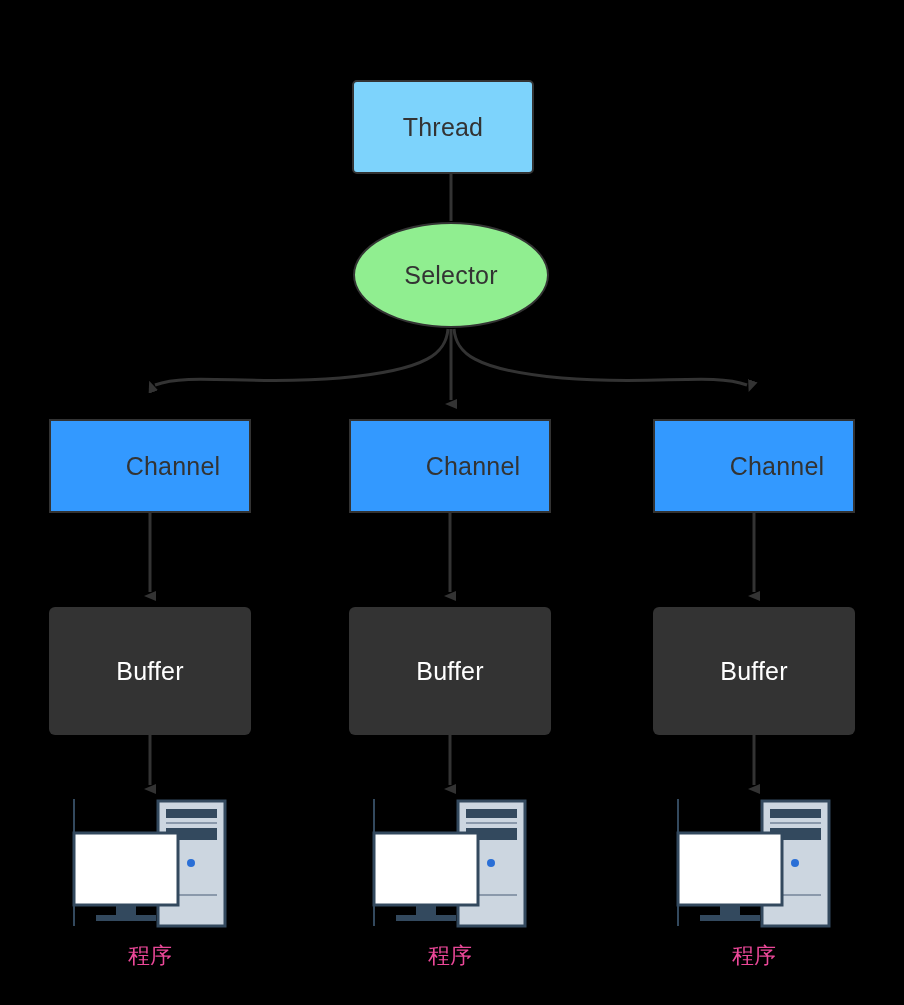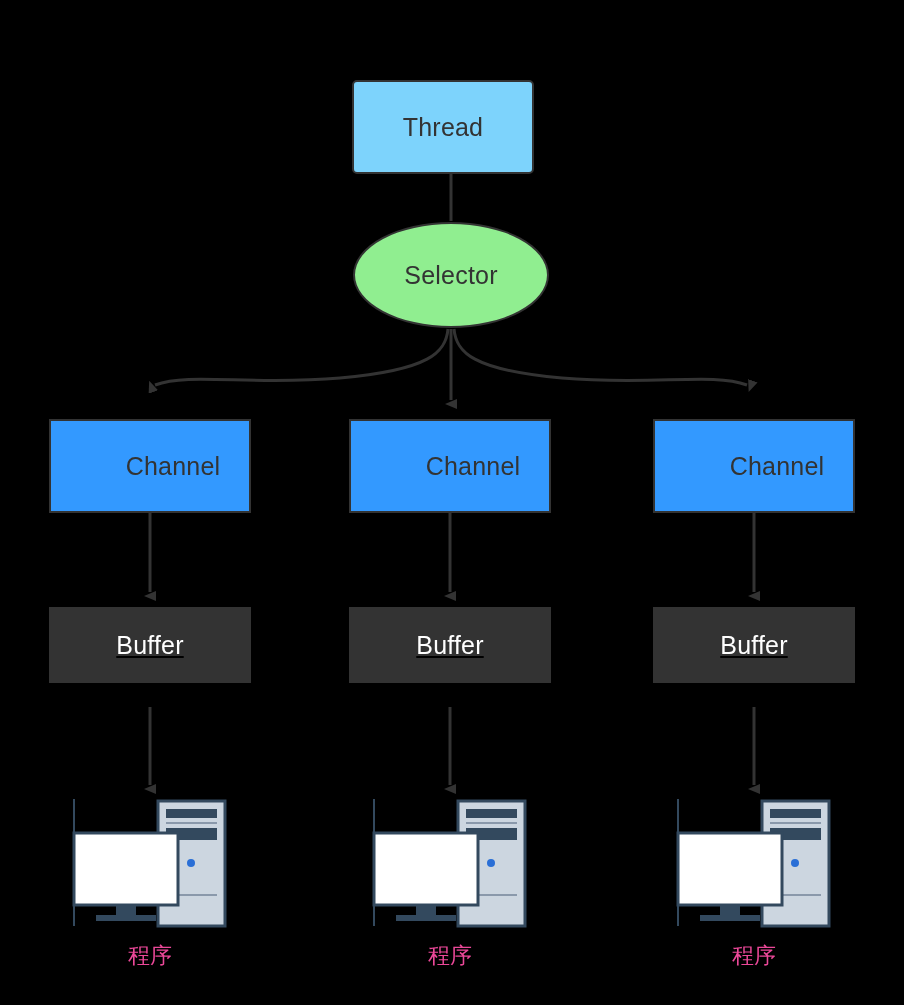--- a/index.html
+++ b/index.html
@@ -77,25 +77,24 @@
   }
   .node-channel .node-label { color: #333333; }
   .col-0 { left: 49px; }
   .col-1 { left: 349px; }
   .col-2 { left: 653px; }
 
   
   .node-buffer {
     top: 607px;
     width: 202px;
-    height: 76px;
+    height: 128px;
     background: #333333;
     border: 0;
-    border-radius: 0;
-    text-decoration: underline;
+    border-radius: 6px;
   }
   .node-buffer .node-label { color: #ffffff; }
 
   
   .computer {
     position: absolute;
     top: 795px;
     width: 160px;
     height: 135px;
     z-index: 3;

